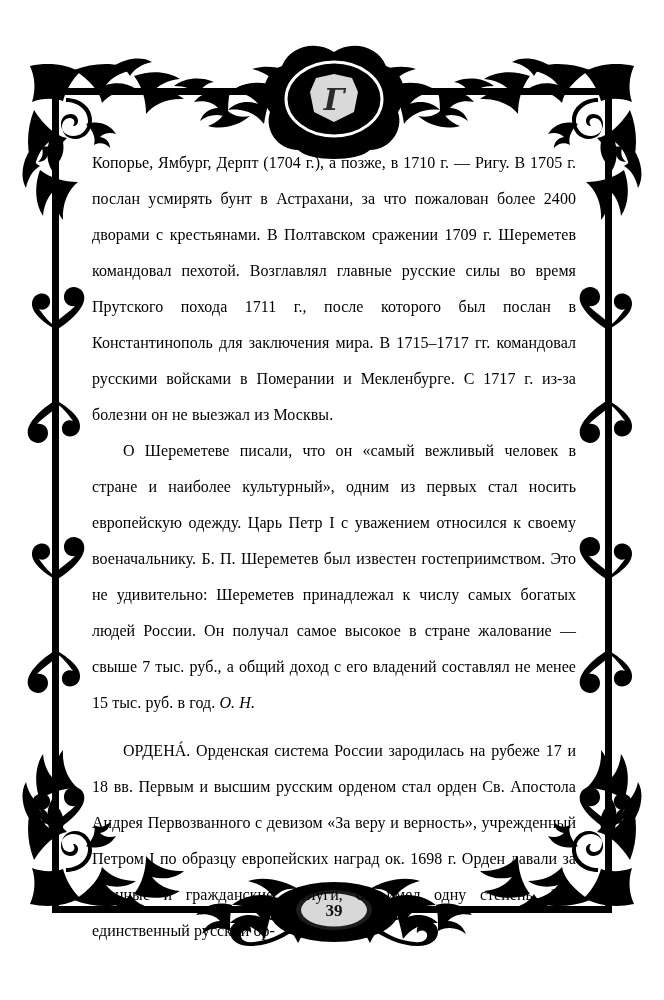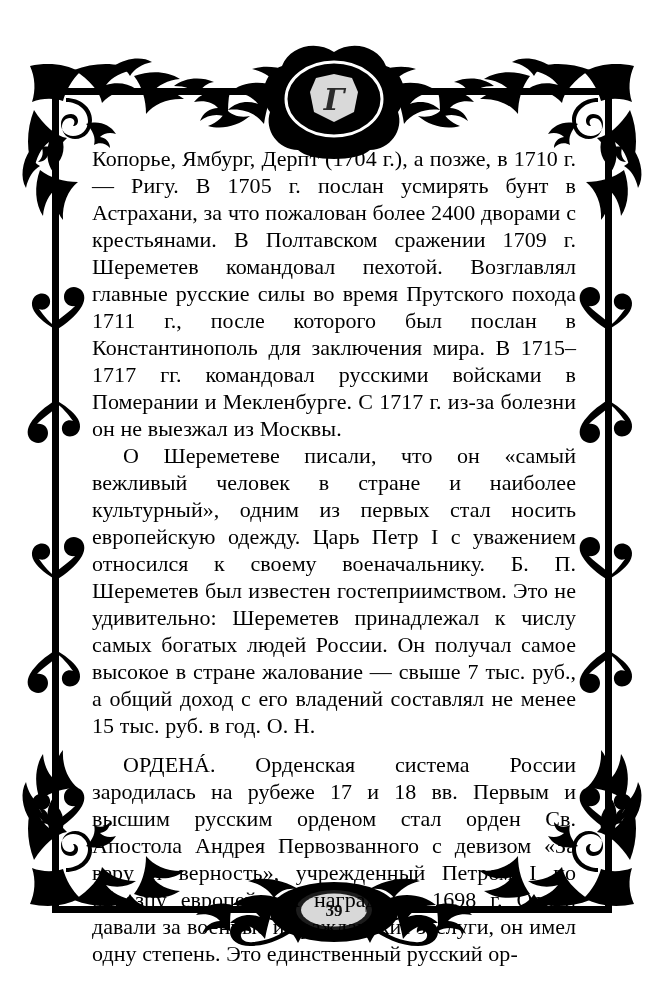--- a/index.html
+++ b/index.html
@@ -56,39 +56,40 @@
   #text-column {
     position: absolute;
     left: 92px;
     top: 145px;
     width: 484px;
     height: 735px;
   }
 
   p.body-text {
     margin: 0;
-    font-size: 22px;
-    line-height: 27px;
+    font-size: 16px;
+    line-height: 36px;
     text-align: justify;
     text-align-last: left;
     text-indent: 0;
     letter-spacing: 0.05px;
     word-spacing: 0.1px;
     hyphens: manual;
   }
   p.indented {
     text-indent: 31px;
   }
   p.entry {
     margin-top: 12px;
   }
   .headword {
     font-weight: normal;
   }
   .signature {
+    font-style: italic;
   }
 </style>
 </head>
 <body>
 
 <div id="page">
 
   <div id="frame">
     <svg width="664" height="1000" viewBox="0 0 664 1000" xmlns="http://www.w3.org/2000/svg">
       <defs>

